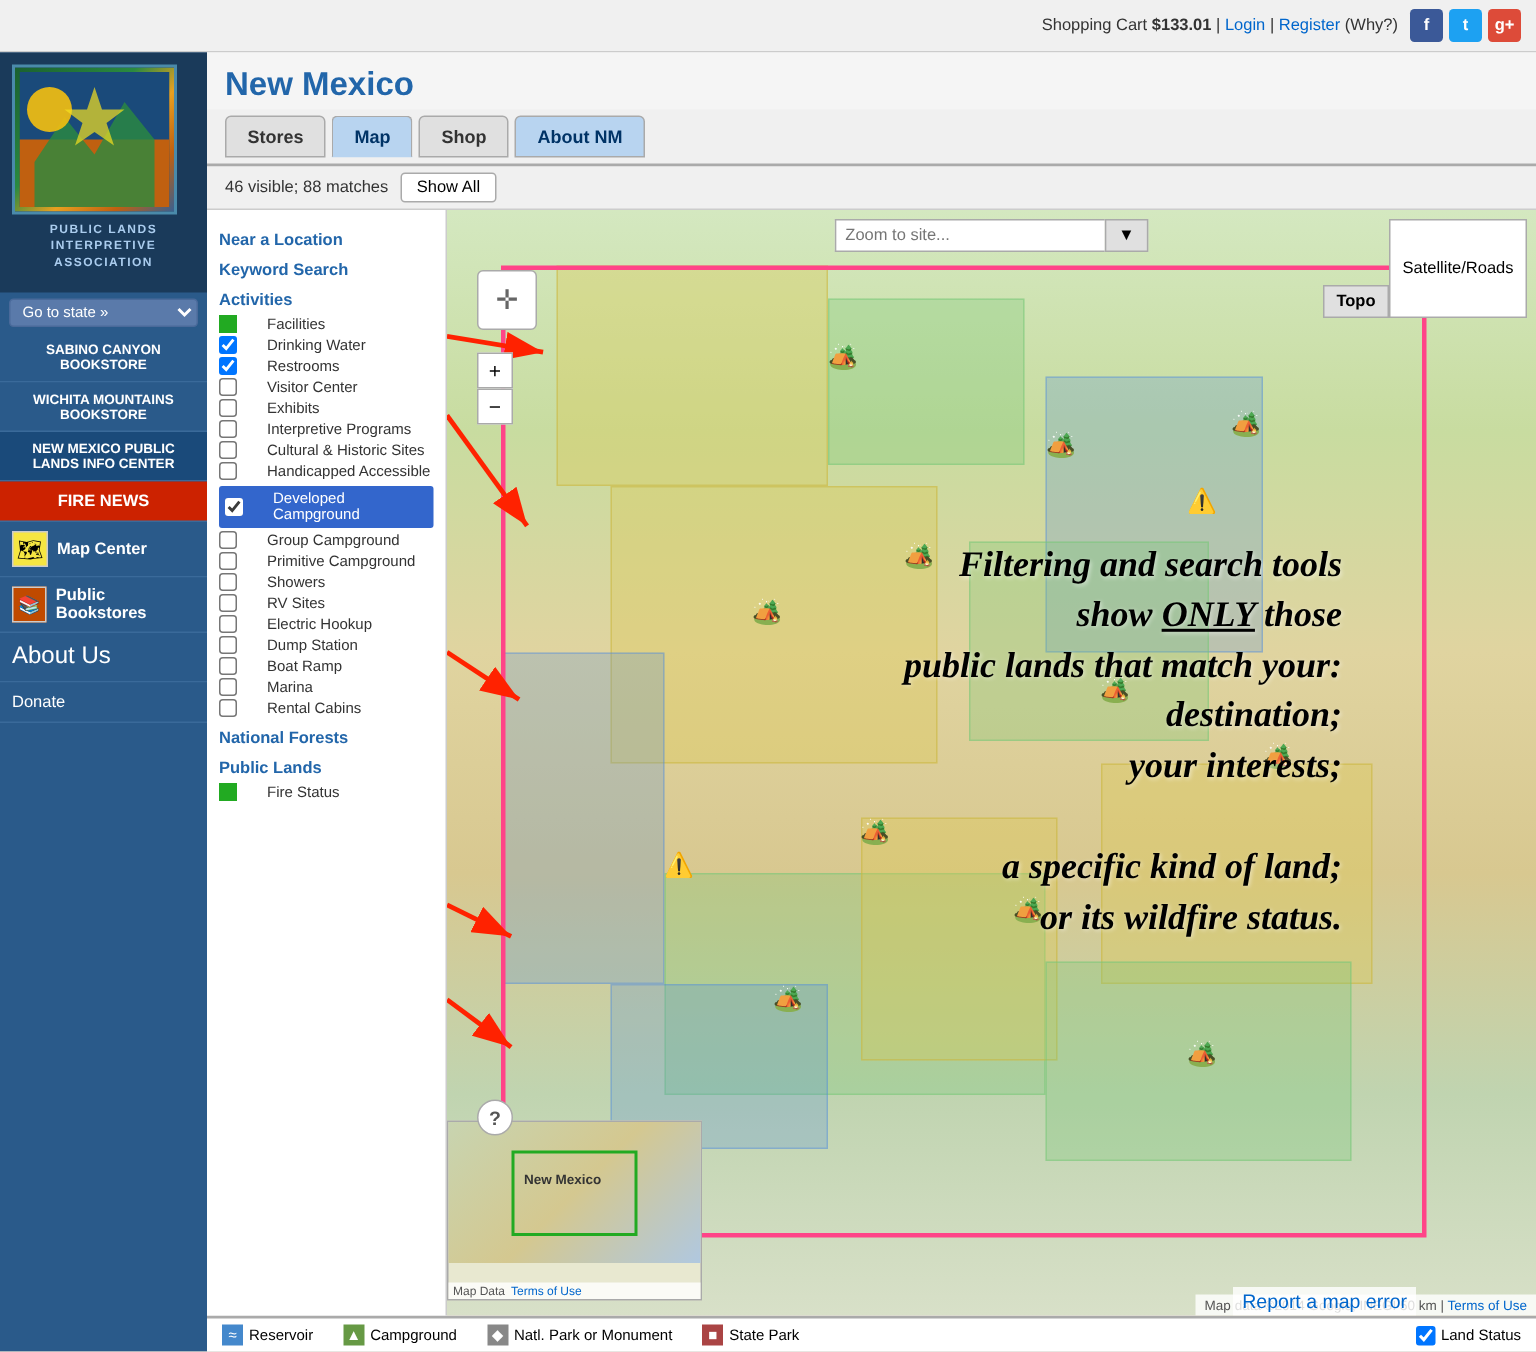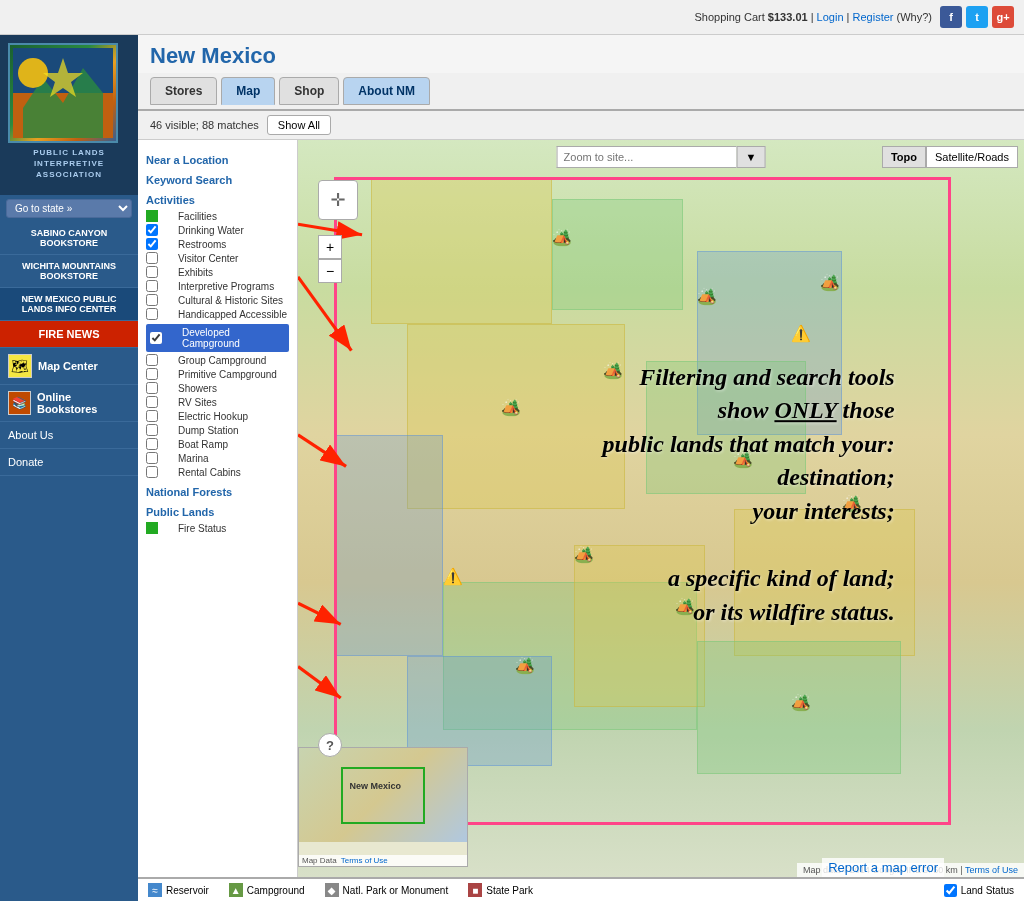--- a/index.html
+++ b/index.html
@@ -37,21 +37,21 @@
     .fire-news-btn { background: #cc2200; color: white; font-size: 11px; font-weight: bold; padding: 7px 8px; text-align: center; cursor: pointer; border-bottom: 1px solid #3a6a9a; }
 
     .map-center-btn { background: #2a5a8a; padding: 6px 8px; display: flex; align-items: center; gap: 6px; cursor: pointer; border-bottom: 1px solid #3a6a9a; }
     .map-center-btn .map-icon { width: 24px; height: 24px; background: #f5e642; border: 1px solid #ccc; display: flex; align-items: center; justify-content: center; font-size: 14px; }
     .map-center-btn span { color: white; font-size: 11px; font-weight: bold; }
 
     .bookstore-btn { background: #2a5a8a; padding: 6px 8px; display: flex; align-items: center; gap: 6px; cursor: pointer; border-bottom: 1px solid #3a6a9a; }
     .bookstore-btn .book-icon { width: 24px; height: 24px; background: #c04a00; border: 1px solid #ccc; display: flex; align-items: center; justify-content: center; font-size: 12px; }
     .bookstore-btn span { color: white; font-size: 11px; font-weight: bold; }
 
-    .about-link { background: #2a5a8a; padding: 7px 8px; color: white; font-size: 11px; text-align: left; cursor: pointer; border-bottom: 1px solid #3a6a9a; display: block; }
+    .about-link { background: #2a5a8a; padding: 7px 8px; color: white; font-size: 16px; text-align: left; cursor: pointer; border-bottom: 1px solid #3a6a9a; display: block; }
     .donate-link { background: #2a5a8a; padding: 7px 8px; color: white; font-size: 11px; text-align: left; cursor: pointer; border-bottom: 1px solid #3a6a9a; display: block; }
 
     
     #content { flex: 1; background: #f5f5f5; display: flex; flex-direction: column; }
 
     
     #content-header { display: flex; align-items: center; justify-content: space-between; padding: 8px 12px 4px; background: #f5f5f5; }
     #content-header h1 { color: #2266aa; font-size: 22px; font-weight: bold; }
 
     
@@ -81,21 +81,21 @@
     #map-container { flex: 1; position: relative; background: #e8e0d0; overflow: hidden; }
 
     
     #zoom-bar { position: absolute; top: 6px; left: 50%; transform: translateX(-50%); z-index: 10; display: flex; align-items: center; gap: 0; }
     #zoom-bar input { width: 180px; padding: 4px 6px; font-size: 11px; border: 1px solid #aaa; border-right: none; }
     #zoom-bar button { padding: 4px 8px; font-size: 11px; background: #e0e0e0; border: 1px solid #aaa; cursor: pointer; }
 
     
     #map-type { position: absolute; top: 6px; right: 6px; z-index: 10; display: flex; gap: 0; }
     #map-type button { padding: 4px 8px; font-size: 11px; background: white; border: 1px solid #aaa; cursor: pointer; }
-    #map-type button.active { background: #e0e0e0; font-weight: bold; }
+    #map-type button.active { background: #e0e0e0; font-weight: bold; margin-top: 44px; }
 
     
     .map-nav { position: absolute; top: 40px; left: 20px; z-index: 10; width: 40px; height: 40px; background: white; border: 1px solid #aaa; border-radius: 4px; display: flex; align-items: center; justify-content: center; font-size: 18px; cursor: pointer; color: #666; }
 
     
     .map-zoom { position: absolute; top: 95px; left: 20px; z-index: 10; display: flex; flex-direction: column; }
     .map-zoom button { width: 24px; height: 24px; background: white; border: 1px solid #aaa; font-size: 14px; cursor: pointer; line-height: 1; }
 
     
     .map-help { position: absolute; bottom: 120px; left: 20px; z-index: 10; width: 24px; height: 24px; background: white; border: 1px solid #aaa; border-radius: 50%; display: flex; align-items: center; justify-content: center; font-size: 13px; font-weight: bold; cursor: pointer; color: #555; }
@@ -192,21 +192,21 @@
 
       <div class="fire-news-btn">FIRE NEWS</div>
 
       <div class="map-center-btn">
         <div class="map-icon">🗺</div>
         <span>Map Center</span>
       </div>
 
       <div class="bookstore-btn">
         <div class="book-icon">📚</div>
-        <span>Online Bookstores</span>
+        <span>Public Bookstores</span>
       </div>
 
       <div class="about-link">About Us</div>
       <div class="donate-link">Donate</div>
     </div>
 
     <div id="content">
 
       <div id="content-header">
         <h1>New Mexico</h1>

